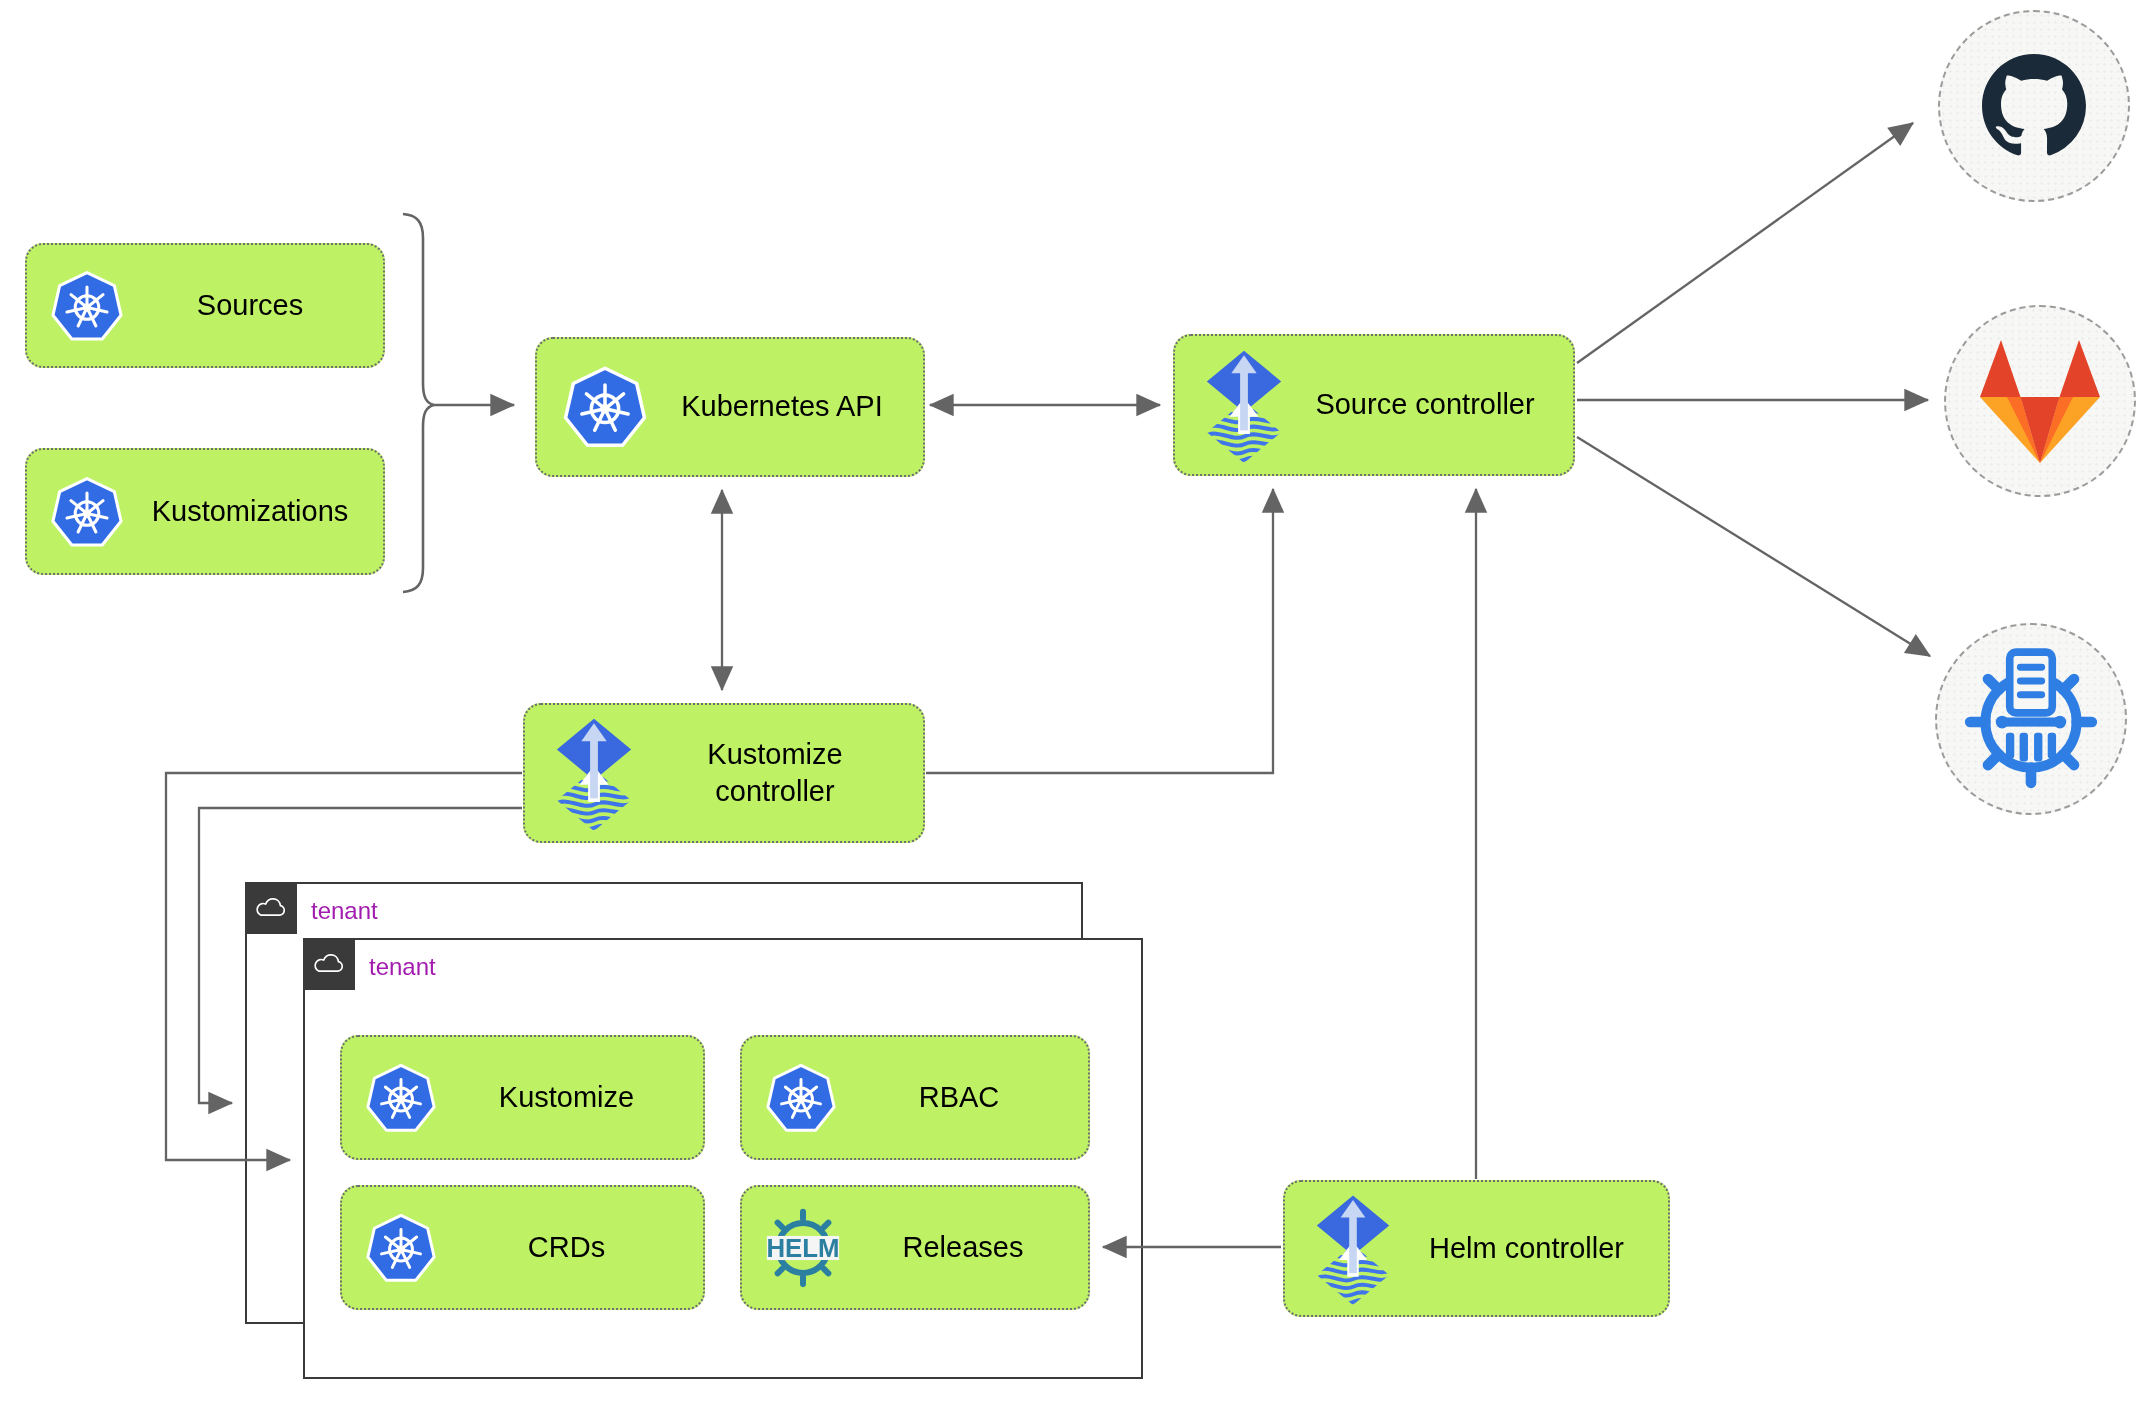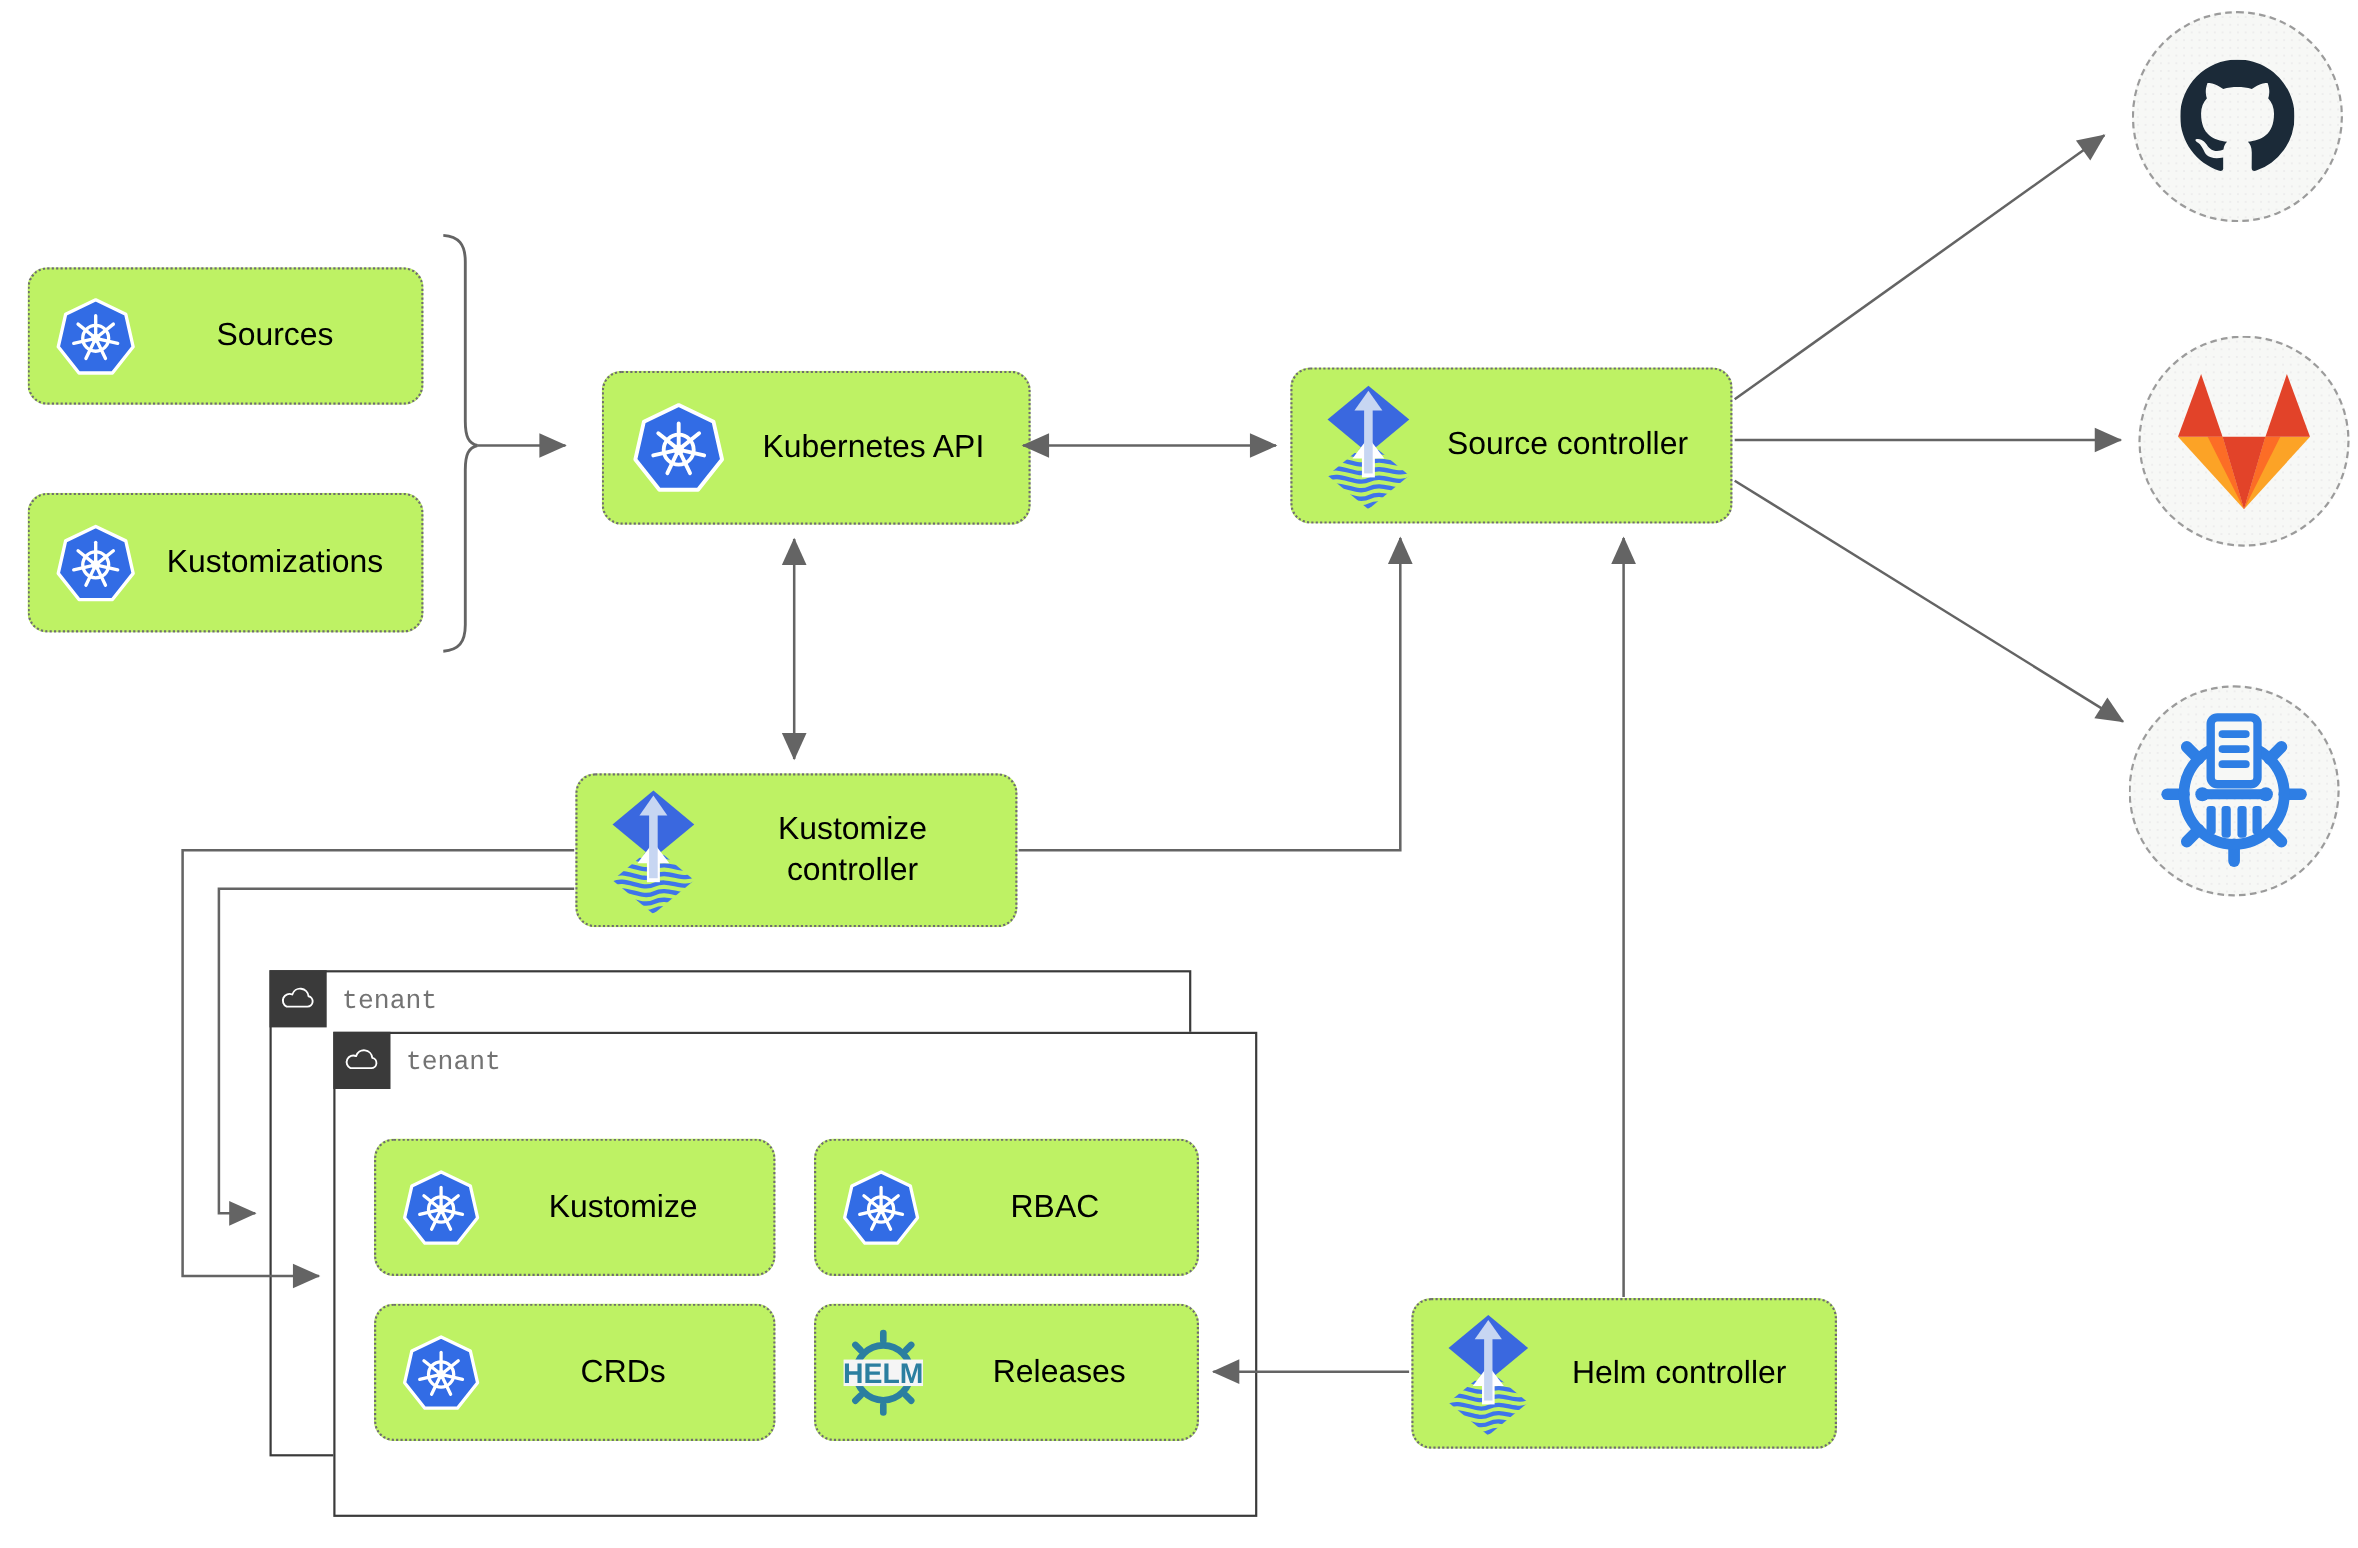--- a/index.html
+++ b/index.html
@@ -45,21 +45,21 @@
     box-sizing:border-box;
   }
   .tenant-header{
     position:absolute;top:-2.5px;left:-2.5px;
     width:52px;height:52px;
     background:#3a3a3a;
     display:flex;align-items:center;justify-content:center;
   }
   .tenant-label{
     position:absolute;left:64px;top:13px;
-    font-size:24px;color:#737373;font-family:Liberation Mono, monospace;
+    font-size:24px;color:#a21caf;
   }
 
   #edges{position:absolute;left:0;top:0;pointer-events:none;}
   .defs-hidden{position:absolute;width:0;height:0;overflow:hidden;}
 </style>
 </head>
 <body>
 
 <svg class="defs-hidden" aria-hidden="true">
   <defs>
@@ -189,21 +189,21 @@
     <div class="label">Sources</div>
   </div>
 
   <div class="node" style="left:25px;top:448px;width:360px;height:127px;">
     <svg class="icon" width="76" height="76" viewBox="0 0 100 100" style="margin-left:22px;">
         <use href="#sym-k8s"></use>
       </svg>
     <div class="label">Kustomizations</div>
   </div>
 
-  <div class="node" style="left:547px;top:337px;width:390px;height:140px;">
+  <div class="node" style="left:535px;top:337px;width:390px;height:140px;">
     <svg class="icon" width="88" height="88" viewBox="0 0 100 100" style="margin-left:24px;">
         <use href="#sym-k8s"></use>
       </svg>
     <div class="label">Kubernetes API</div>
   </div>
 
   <div class="node" style="left:1173px;top:334px;width:402px;height:142px;">
     <svg class="icon" width="82" height="116" viewBox="0 0 90 128" style="margin-left:28px;">
         <use href="#sym-flux"></use>
       </svg>

